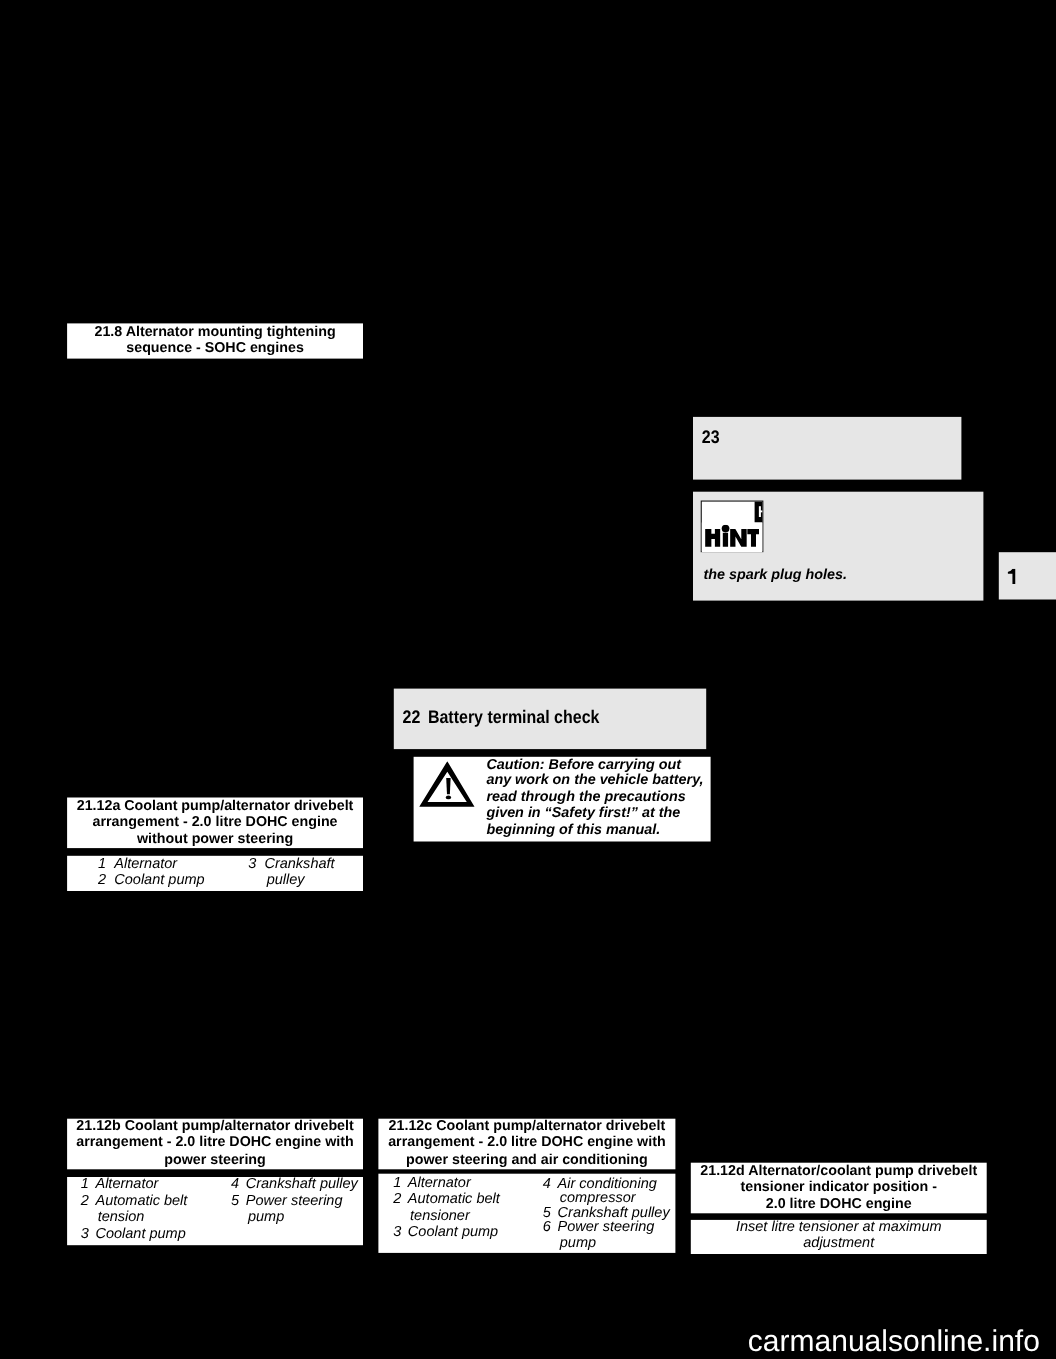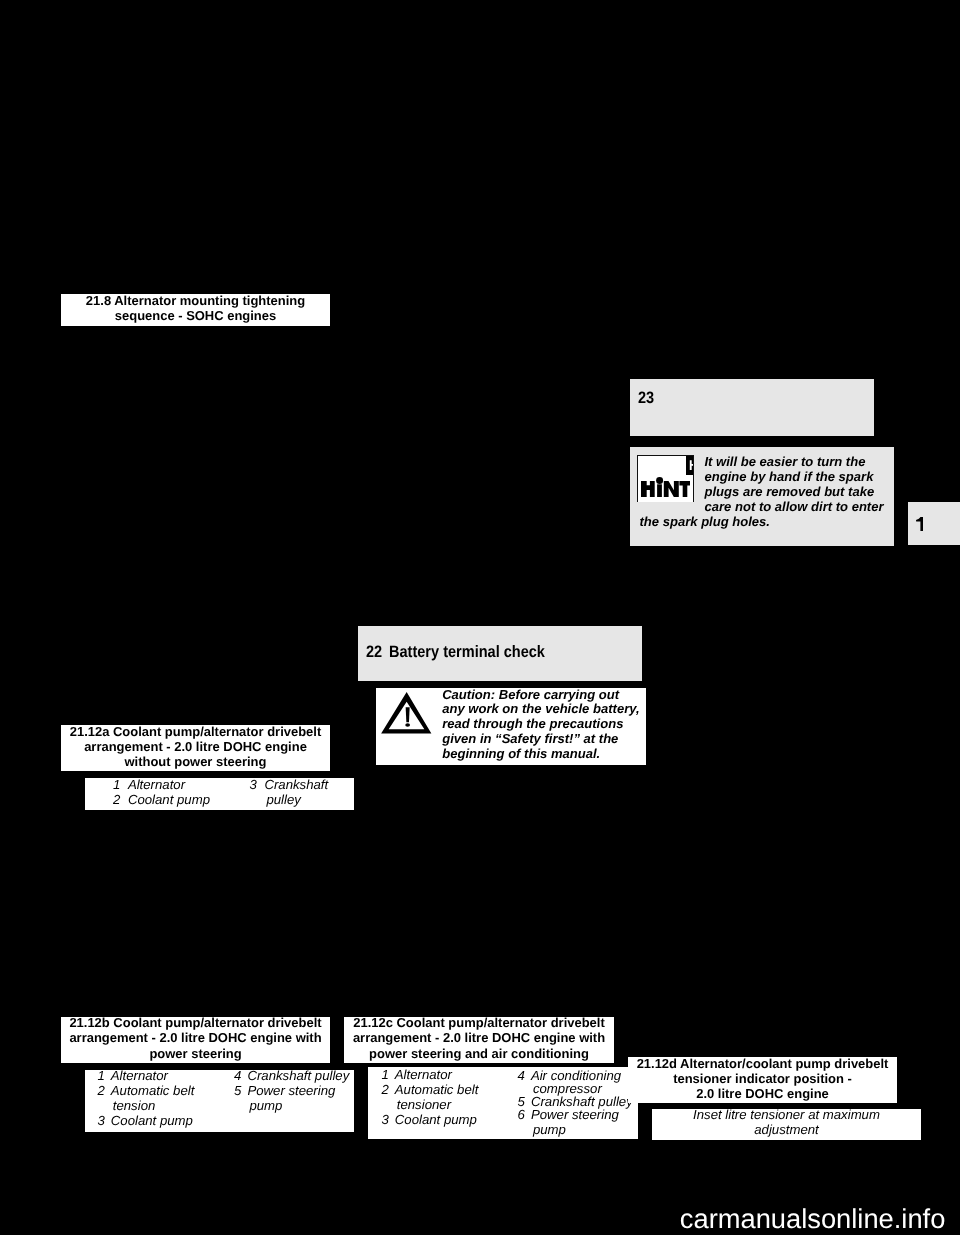--- a/index.html
+++ b/index.html
@@ -8,21 +8,21 @@
     width:960px;height:1235px;background:#000;overflow:hidden;position:relative;
     font-family:"Liberation Sans", sans-serif;
     -webkit-font-smoothing:antialiased;
     text-rendering:geometricPrecision;
   }
   .box{position:absolute;box-sizing:border-box;}
   .white{background:#ffffff;color:#000;}
   .grey{background:#e6e6e6;color:#000;}
   .cap-title{font-weight:bold;text-align:center;line-height:15.2px;font-size:12.98px;}
   .cap-inner{position:absolute;left:0;right:0;top:-1.45px;}
-  .keybox{font-style:italic;font-size:13.2px;line-height:15.15px;margin-left:24px;}
+  .keybox{font-style:italic;font-size:13.2px;line-height:15.15px;}
   .keycol{position:absolute;}
   .knum{display:inline-block;width:13.4px;text-align:left;}
   .keybox-a .knum{width:14.8px;}
   .klab{display:inline-block;}
   .keyrow{white-space:pre;}
   .sec-head{font-weight:bold;font-size:16.5px;line-height:16.9px;white-space:pre;
             display:inline-block;transform:scaleX(0.881);transform-origin:left top;}
 
   
   .callout-text{font-style:italic;font-weight:bold;font-size:13.05px;line-height:15px;}
@@ -68,26 +68,20 @@
 
         <path d="M161 73 h48 v130 h-48 z" fill="#000"></path>
 
         <circle cx="186" cy="35" r="35" fill="#000"></circle>
 
         <path d="M228 40 h47 l54 92 v-92 h49 v163 h-48 l-54 -95 v95 h-48 z" fill="#000"></path>
 
         <path d="M384 40 h112 v46 h-33 v117 h-46 v-117 h-33 z" fill="#000"></path>
       </svg>
     </div>
-  </div>
-  <div class="callout-text" style="position:absolute;left:74.5px;top:6.5px;">
-    <div>It will be easier to turn the</div>
-    <div>engine by hand if the spark</div>
-    <div>plugs are removed but take</div>
-    <div>care not to allow dirt to enter</div>
   </div>
   <div class="callout-text" style="position:absolute;left:9.5px;top:66.5px;">
     <div>the spark plug holes.</div>
   </div>
 </div>
 
 <div class="box grey" style="left:908.2px;top:501.7px;width:51.8px;height:43.3px;">
   <div style="position:absolute;left:7.4px;top:15px;">
     <svg aria-label="1" width="7.5" height="14.3" viewBox="0 0 75 143">
       <path d="M56 0 L75 0 L75 143 L44 143 L44 46 L2 46 L0 30 Q34 20 45 0 Z" fill="#000"></path>

